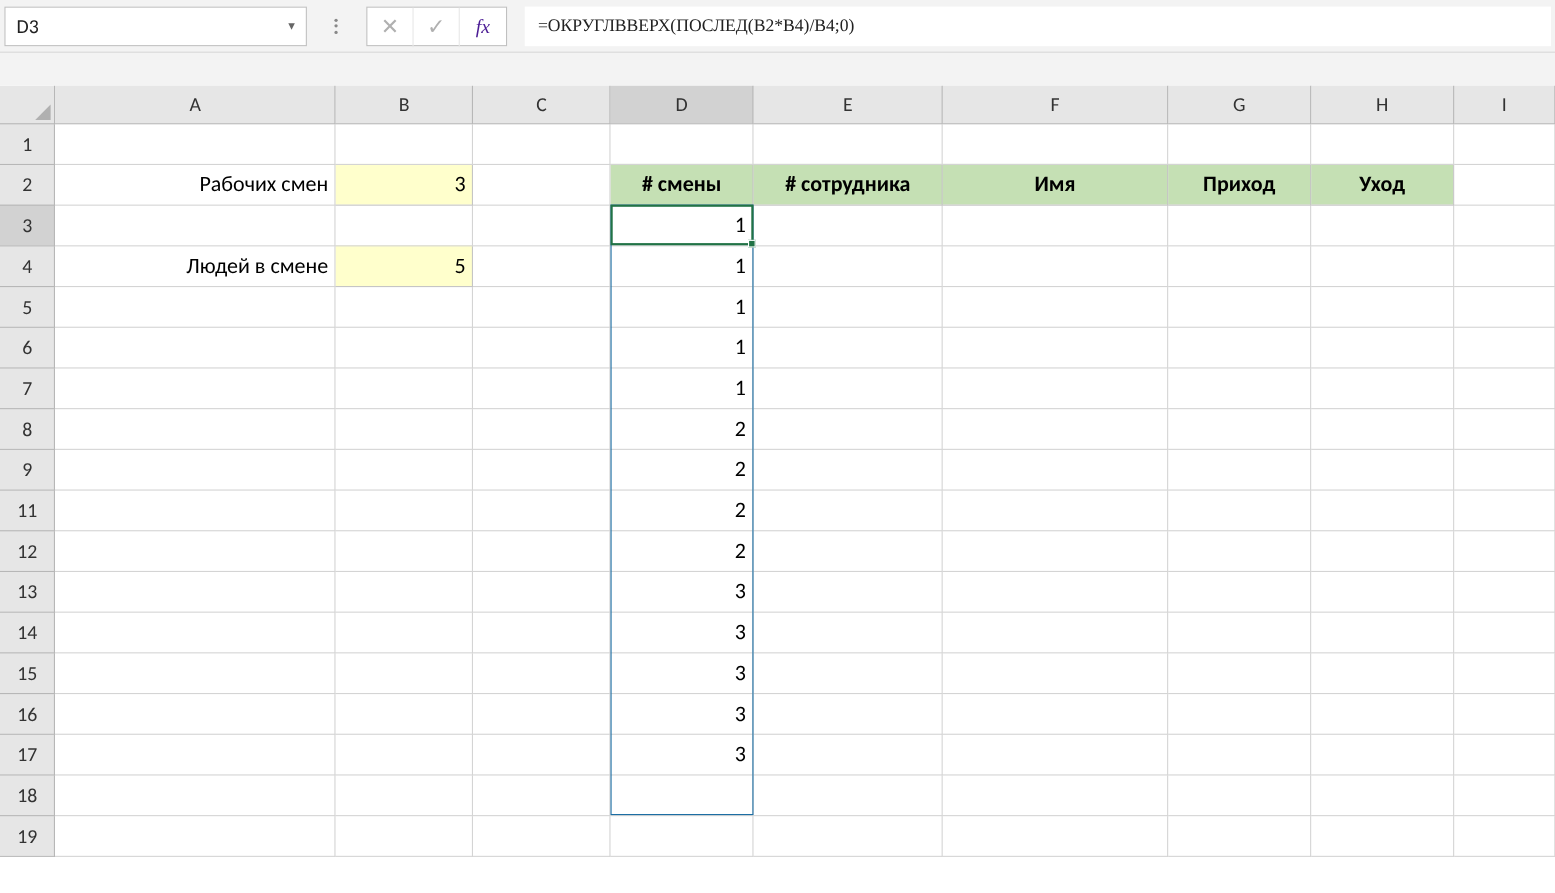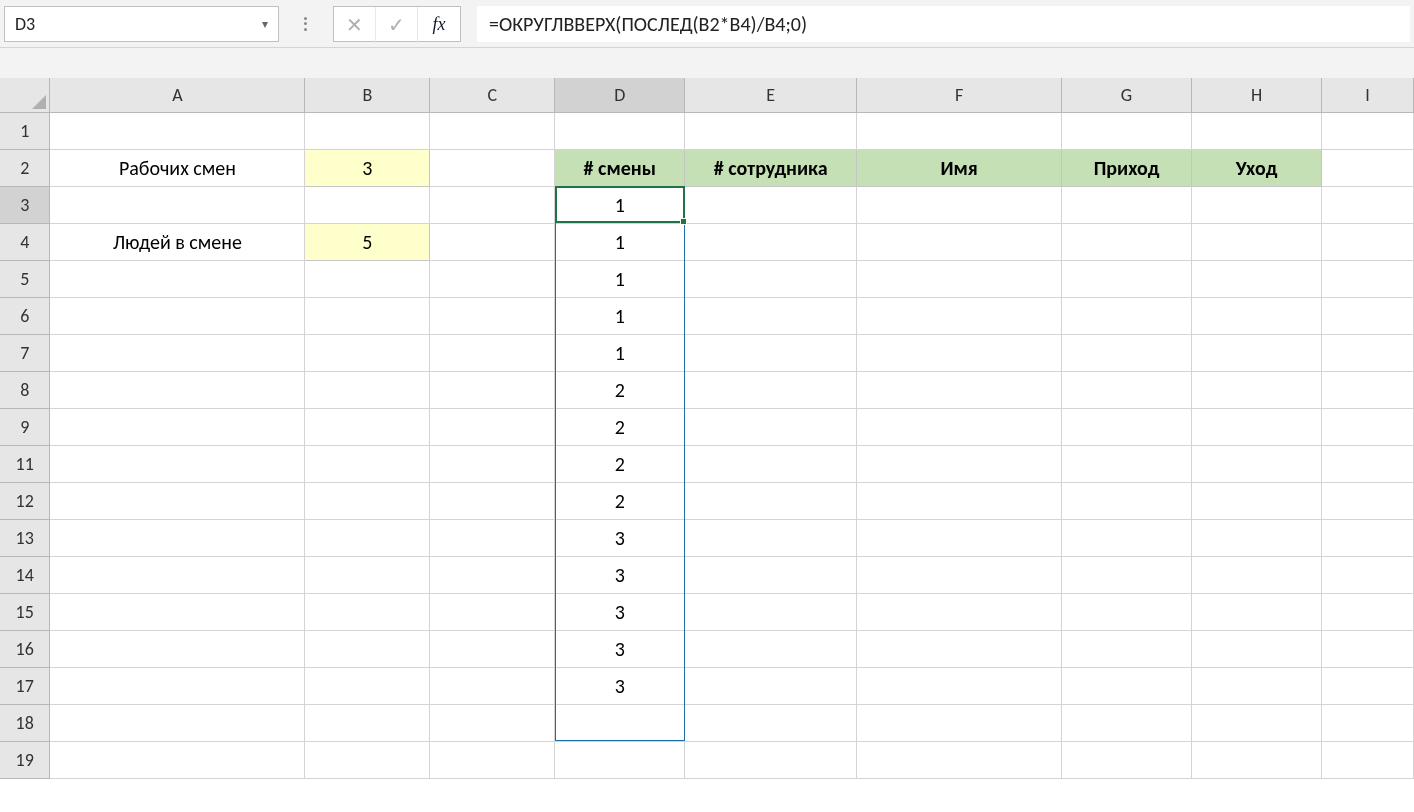--- a/index.html
+++ b/index.html
@@ -62,34 +62,35 @@
     display: flex;
     align-items: center;
     justify-content: center;
     color: #b0b0b0;
     font-size: 20px;
     border-left: 1px solid #e0e0e0;
   }
   .fb-btn.fx {
     font-style: italic;
     font-family: 'Times New Roman', serif;
-    color: #0f172a;
+    color: #4c1d95;
     font-size: 18px;
     border-right: 1px solid #e0e0e0;
   }
   .formula-input {
     flex: 1;
     height: 36px;
     background: #ffffff;
     border: none;
     padding: 0 12px;
-    font-size: 20px;
+    font-size: 16px;
     color: #222;
     display: flex;
     align-items: center;
+    font-family: Liberation Serif, serif;
   }
   .fb-btn-group {
     display: flex;
     background: #fff;
     border: 1px solid #c0c0c0;
     height: 36px;
   }
   .fb-btn-group .fb-btn { border-left: none; border-right: 1px solid #e8e8e8; }
   .fb-btn-group .fb-btn:last-child { border-right: none; }
   
@@ -155,21 +156,21 @@
     border-right: 1px solid #d4d4d4;
     border-bottom: 1px solid #d4d4d4;
     font-size: 20px;
     padding: 0 6px;
     text-align: right;
     color: #000;
     vertical-align: middle;
     white-space: nowrap;
     overflow: visible;
   }
-  td.cell.text-right { text-align: center; }
+  td.cell.text-right { text-align: right; }
   
   td.cell.yellow-fill {
     background: #ffffcc;
     border: 1px solid #c5c5c5;
   }
   td.cell.green-header {
     background: #c5e0b4;
     border: 1px solid #c5c5c5;
     font-weight: bold;
     text-align: center;

